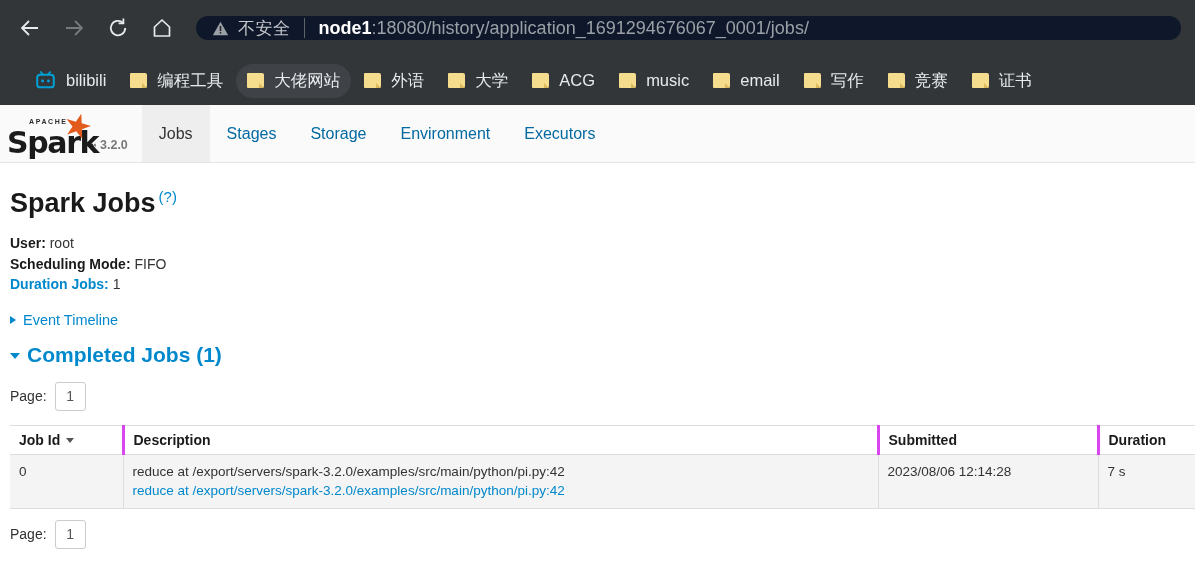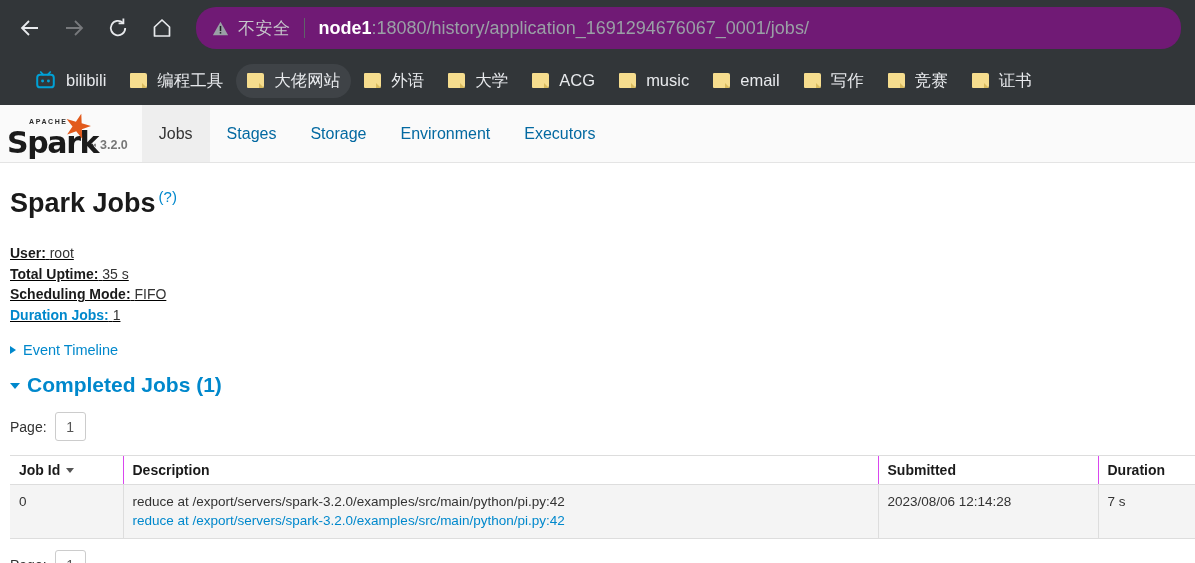--- a/index.html
+++ b/index.html
@@ -28,22 +28,22 @@
     width: 40px; height: 40px;
     display: flex; align-items: center; justify-content: center;
     border-radius: 50%;
     flex: 0 0 auto;
     margin-right: 4px;
   }
   .nav-btn svg { display: block; }
 
   .omnibox {
     flex: 1 1 auto;
-    height: 42px;
-    background: #701a75;
+    height: 24px;
+    background: #0f172a;
     border-radius: 20px;
     margin-left: 10px;
     margin-right: 14px;
     display: flex;
     align-items: center;
     padding: 0 16px;
     overflow: hidden;
   }
   .warn-icon { flex: 0 0 auto; margin-right: 9px; display:flex; align-items:center;}
   .not-secure {
@@ -195,21 +195,21 @@
     margin: 26px 0 0 0;
     line-height: 1;
   }
   .page-title .help {
     font-size: 15px;
     color: #0088cc;
     font-weight: normal;
     vertical-align: super;
     margin-left: 3px;
   }
-  .summary { margin-top: 26px; text-decoration: underline; }
+  .summary { margin-top: 16px; }
   .summary-line {
     font-size: 14px;
     color: #333333;
     line-height: 20.5px;
   }
   .summary-line b { font-weight: bold; color: #1a1a1a; }
   .summary-line .lnk { color: #0088cc; font-weight: bold; }
 
   .timeline-toggle {
     margin-top: 17px;
@@ -276,21 +276,21 @@
     color: #1a1a1a;
     padding: 6px 8px 6px 9px;
     border: 1px solid #dddddd;
     border-left: none; border-right: none;
     background: #ffffff;
     border-top: 1px solid #dddddd;
     border-bottom: 1px solid #dddddd;
     height: 28px;
     vertical-align: middle;
   }
-  table.jobs th + th { border-left: 1px solid #d946ef; }
+  table.jobs th + th { border-left: 3px solid #d946ef; }
   table.jobs td {
     font-size: 13.5px;
     color: #333333;
     padding: 7px 8px 8px 9px;
     background: #f4f4f4;
     border-bottom: 1px solid #dddddd;
     vertical-align: top;
     line-height: 19px;
   }
   table.jobs td + td { border-left: 1px solid #dddddd; }
@@ -442,24 +442,20 @@
 </div>
 
 <div class="page">
 
   <h1 class="page-title"><span>Spark Jobs</span><a class="help">(?)</a></h1>
 
   <div class="summary">
     <div class="summary-line">
       <b>User:</b>
       <span>root</span>
-    </div>
-    <div class="summary-line">
-      <b>Total Uptime:</b>
-      <span>35 s</span>
     </div>
     <div class="summary-line">
       <b>Scheduling Mode:</b>
       <span>FIFO</span>
     </div>
     <div class="summary-line">
       <span class="lnk">Duration Jobs:</span>
       <span>1</span>
     </div>
   </div>

